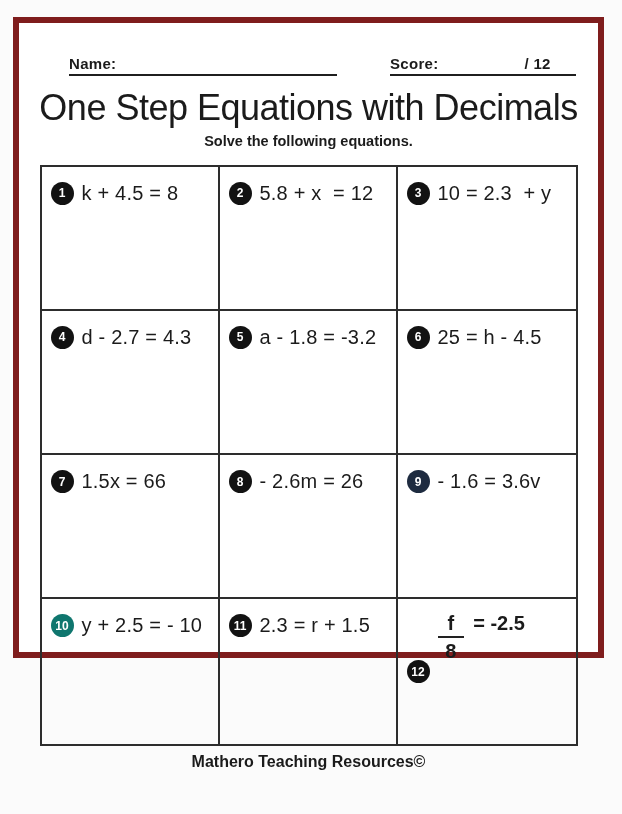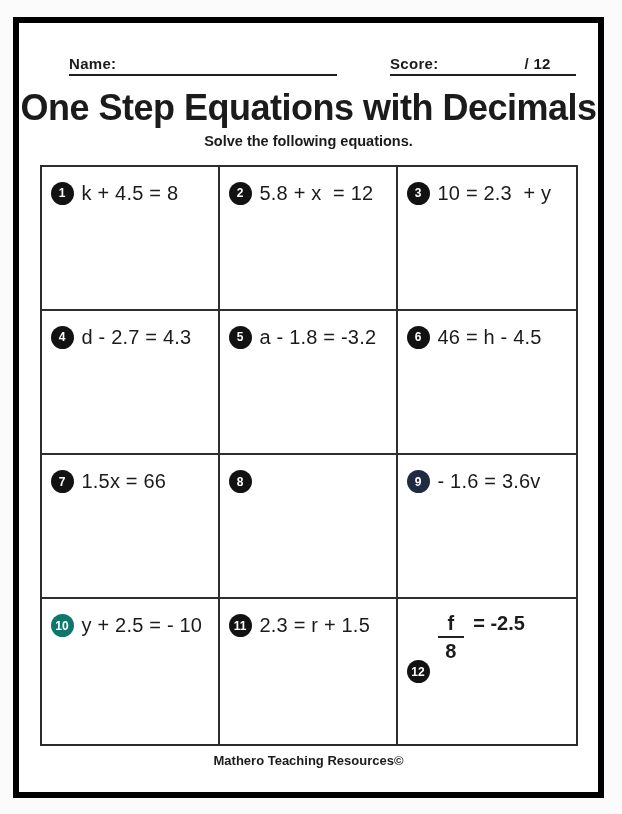--- a/index.html
+++ b/index.html
@@ -14,23 +14,23 @@
     width: 622px;
     height: 814px;
     background: #fbfbfb;
     overflow: hidden;
   }
   .sheet {
     position: absolute;
     left: 13px;
     top: 17px;
     width: 591px;
-    height: 781px;
+    height: 641px;
     box-sizing: border-box;
-    border: 6px solid #000000;
+    border: 6px solid #7f1d1d;
     background: #ffffff;
   }
   
   .header-row {
     display: flex;
     justify-content: space-between;
     padding: 32px 22px 0 50px;
   }
   .underlined {
     display: flex;
@@ -43,21 +43,21 @@
   }
   .name-line { width: 268px; }
   .score-line { width: 186px; gap: 40px; }
   .score-value { margin-left: 46px; }
   
   .title {
     margin: 12px 0 0;
     text-align: center;
     font-size: 36px;
     line-height: 1.1;
-    font-weight: 700;
+    font-weight: 400;
     letter-spacing: -0.5px;
   }
   .subtitle {
     margin: 5px 0 16px;
     text-align: center;
     font-size: 14.5px;
     font-weight: 600;
   }
   
   .grid {
@@ -118,21 +118,21 @@
   .frac .fnum {
     padding: 0 10px 1px;
     border-bottom: 2px solid #222222;
   }
   .frac .fden { padding-top: 2px; }
   .frac-suffix { margin-left: 9px; white-space: pre; }
   
   .footer {
     margin-top: 7px;
     text-align: center;
-    font-size: 13px;
+    font-size: 16px;
     font-weight: 600;
   }
 </style>
 </head>
 <body>
 
 <div class="canvas">
   <div class="sheet">
 
     <div class="header-row">
@@ -169,30 +169,31 @@
     <span class="equation">d - 2.7 = 4.3</span>
   </div>
 
   <div class="cell">
     <span class="badge" style="background: rgb(18, 18, 18);">5</span>
     <span class="equation">a - 1.8 = -3.2</span>
   </div>
 
   <div class="cell">
     <span class="badge" style="background: rgb(18, 18, 18);">6</span>
-    <span class="equation">46 = h - 4.5</span>
+    <span class="equation">25 = h - 4.5</span>
   </div>
 
   <div class="cell">
     <span class="badge" style="background: rgb(18, 18, 18);">7</span>
     <span class="equation">1.5x = 66</span>
   </div>
 
   <div class="cell">
     <span class="badge" style="background: rgb(18, 18, 18);">8</span>
+    <span class="equation">- 2.6m = 26</span>
   </div>
 
   <div class="cell">
     <span class="badge" style="background: rgb(30, 43, 64);">9</span>
     <span class="equation">- 1.6 = 3.6v</span>
   </div>
 
   <div class="cell">
     <span class="badge" style="background: #0f766e;">10</span>
     <span class="equation">y + 2.5 = - 10</span>

